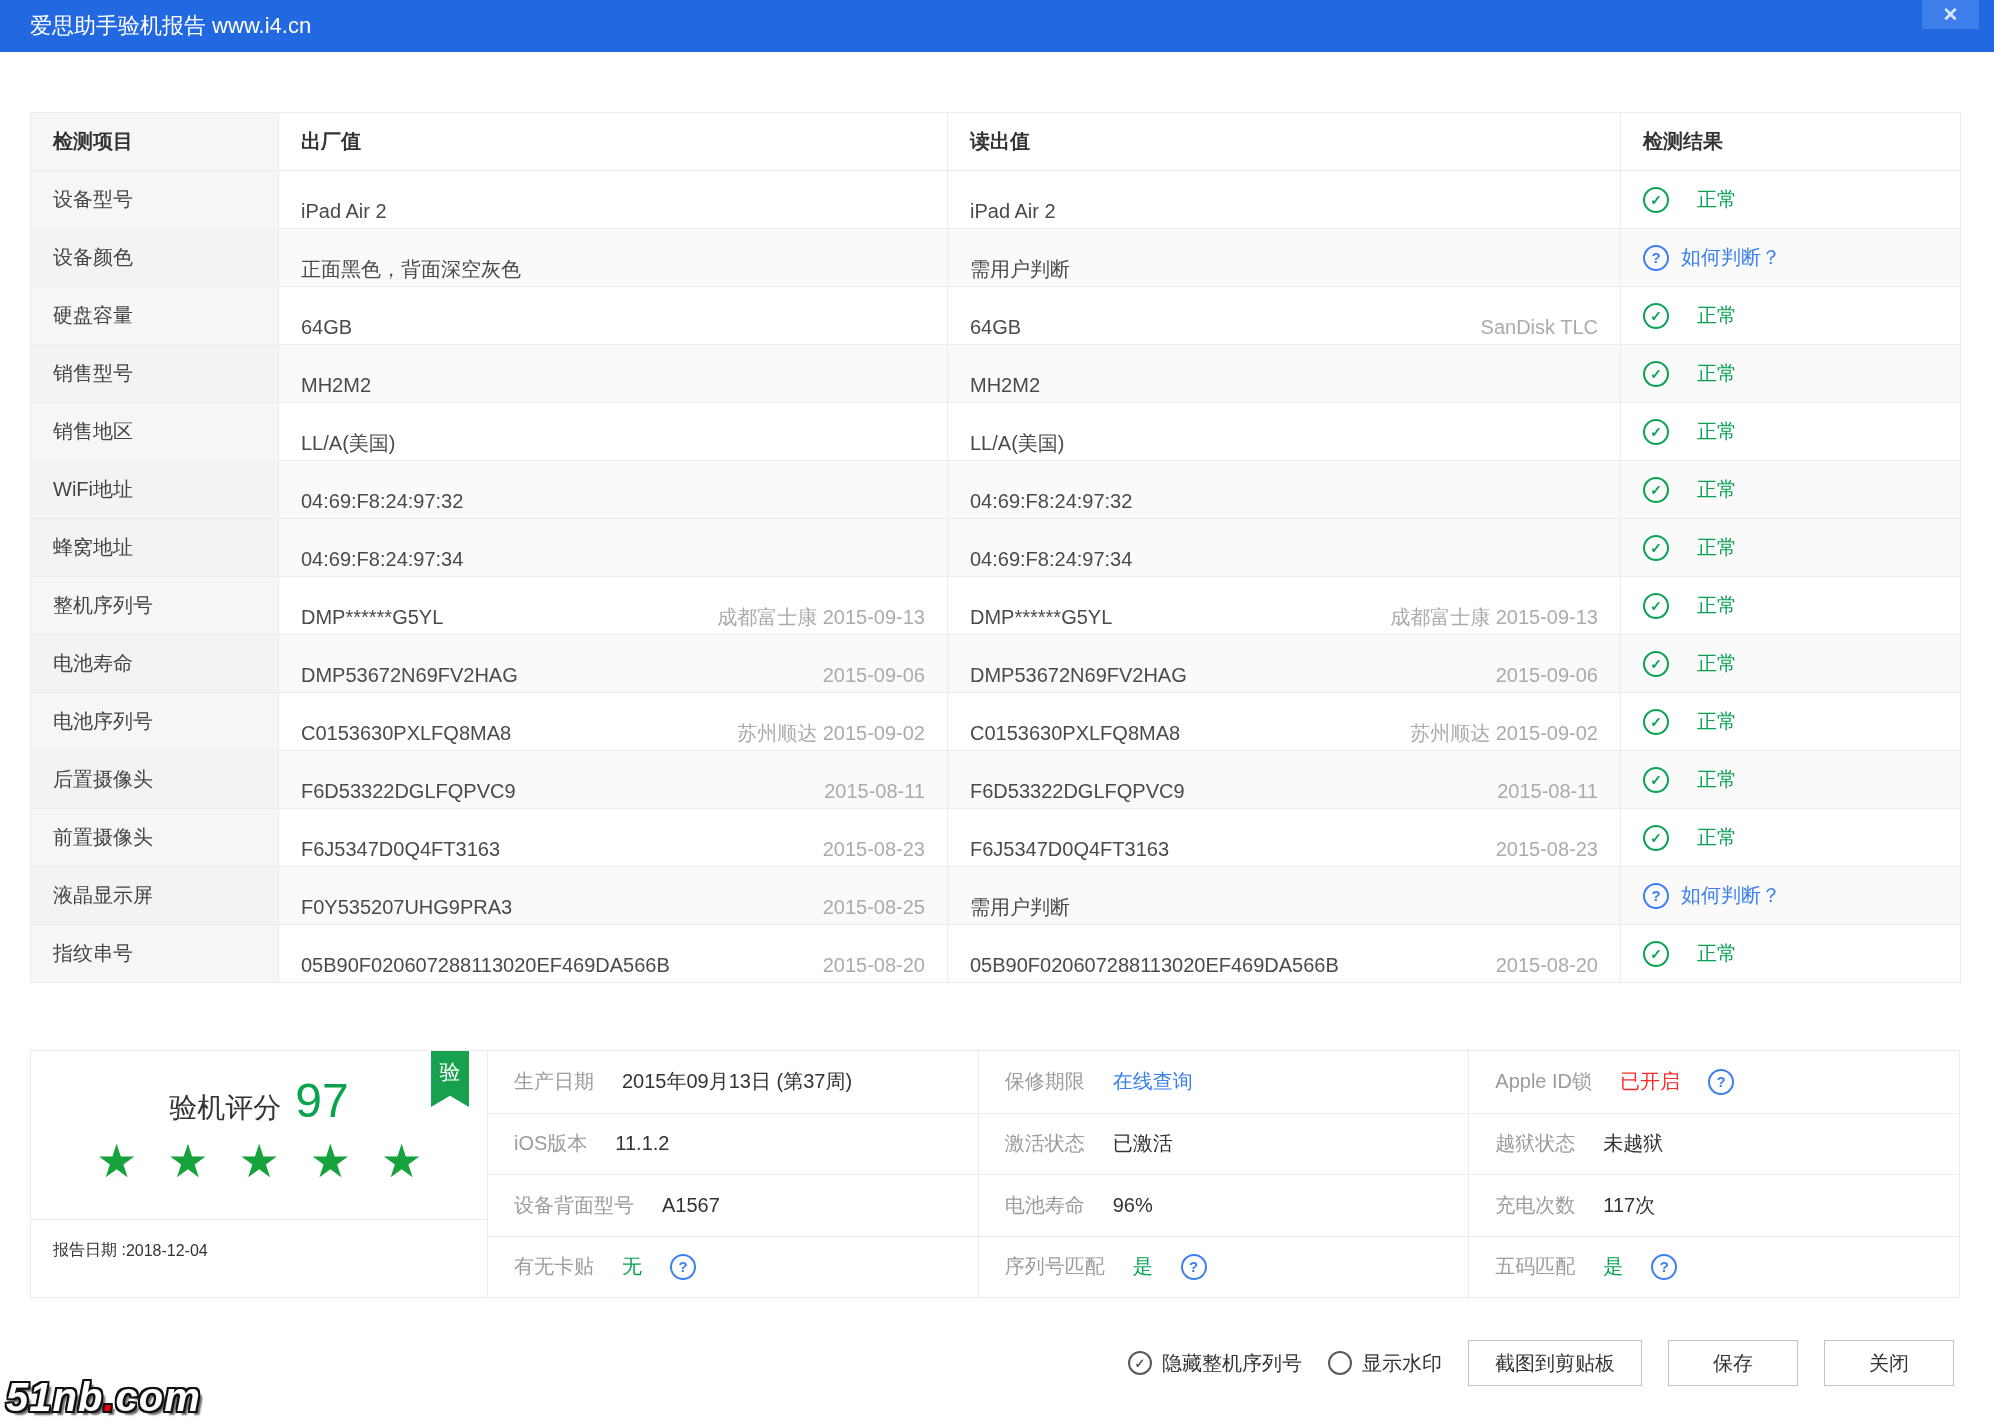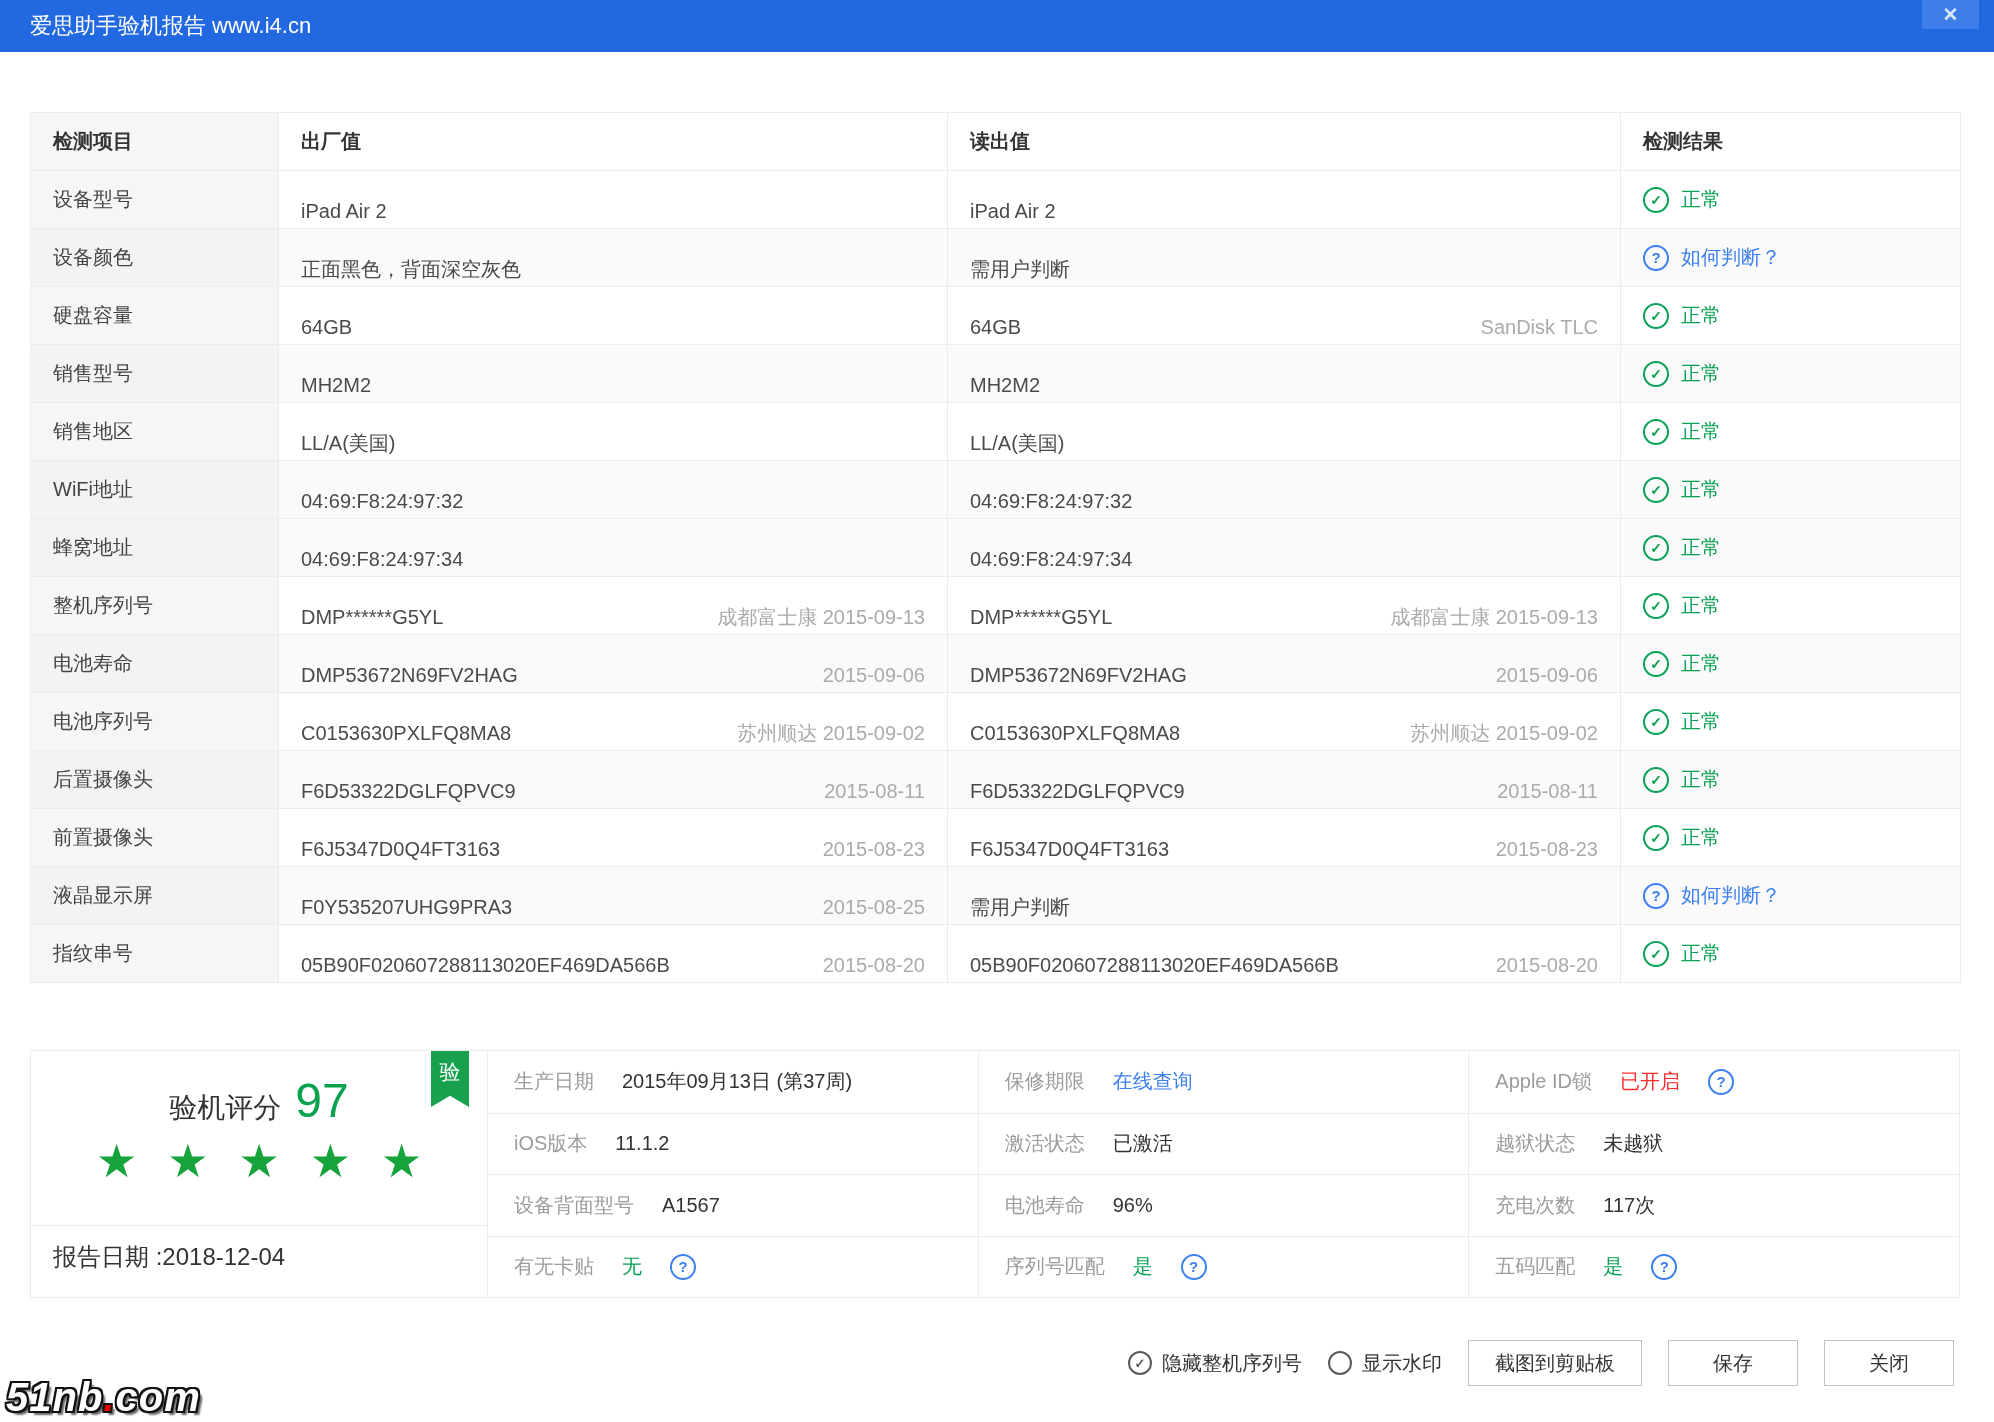--- a/index.html
+++ b/index.html
@@ -19,33 +19,33 @@
   td.col-val{padding:0;}
   .val-wrap{display:flex;align-items:center;padding:0 22px;margin-top:24px;}
   .val-main{font-size:20px;color:#4a4a4a;white-space:nowrap;}
   .val-note{margin-left:auto;color:#ababab;font-size:20px;white-space:nowrap;padding-left:12px;}
   tr.stripe td{background:#fafafa;}
   tr.stripe td.col-item{background:#f3f3f3;}
   td.col-result{padding-left:22px;}
   .result-wrap{display:flex;align-items:center;gap:12px;}
   .ok-icon{width:22px;height:22px;border:2px solid #0ba155;border-radius:50%;color:#0ba155;font-size:14px;font-weight:bold;display:flex;align-items:center;justify-content:center;flex:none;}
   .q-icon{width:22px;height:22px;border:2px solid #3b7ff0;border-radius:50%;color:#3b7ff0;font-size:15px;font-weight:bold;display:flex;align-items:center;justify-content:center;flex:none;}
-  .ok-text{color:#0ba155;font-size:20px;}
+  .ok-text{color:#0ba155;font-size:20px;margin-left:16px;}
   .q-text{color:#3b7ff0;font-size:20px;cursor:pointer;}
 
   
   .bottom-panel{position:absolute;left:30px;top:1050px;width:1930px;height:248px;border:1px solid #ececec;box-sizing:border-box;display:flex;}
   .score-box{width:456px;flex:none;border-right:1px solid #ececec;position:relative;}
   .score-line{margin-top:22px;text-align:center;}
   .score-label{font-size:28px;color:#333;}
   .score-value{font-size:48px;color:#0ba24e;margin-left:14px;}
   .stars{margin-top:10px;display:flex;justify-content:center;gap:30px;}
   .star{color:#17a33c;font-size:46px;line-height:1;}
   .ribbon{position:absolute;top:0;right:18px;width:38px;height:56px;background:#17a14f;clip-path:polygon(0 0,100% 0,100% 100%,50% 80%,0 100%);color:#fff;font-size:21px;display:flex;justify-content:center;padding-top:7px;box-sizing:border-box;}
-  .report-date-row{position:absolute;left:0;bottom:10px;width:100%;height:62px;border-top:1px solid #ececec;box-sizing:border-box;display:flex;align-items:center;padding-left:22px;font-size:24px;color:#333;text-align:center;}
+  .report-date-row{position:absolute;left:0;bottom:16px;width:100%;height:62px;border-top:1px solid #ececec;box-sizing:border-box;display:flex;align-items:center;padding-left:22px;font-size:16px;color:#333;text-align:center;}
 
   .details-grid{flex:1;display:flex;}
   .dcol{flex:1;display:flex;flex-direction:column;}
   .dcol-border{border-left:1px solid #ececec;}
   .dcell{height:61.5px;box-sizing:border-box;display:flex;align-items:center;padding-left:26px;gap:28px;}
   .dcell-border{border-top:1px solid #ececec;}
   .dlabel{color:#9c9c9c;font-size:20px;white-space:nowrap;}
   .dvalue{color:#333;font-size:20px;white-space:nowrap;}
   .dvalue.green{color:#0ba155;}
   .dvalue.red{color:#fb2b2b;}

